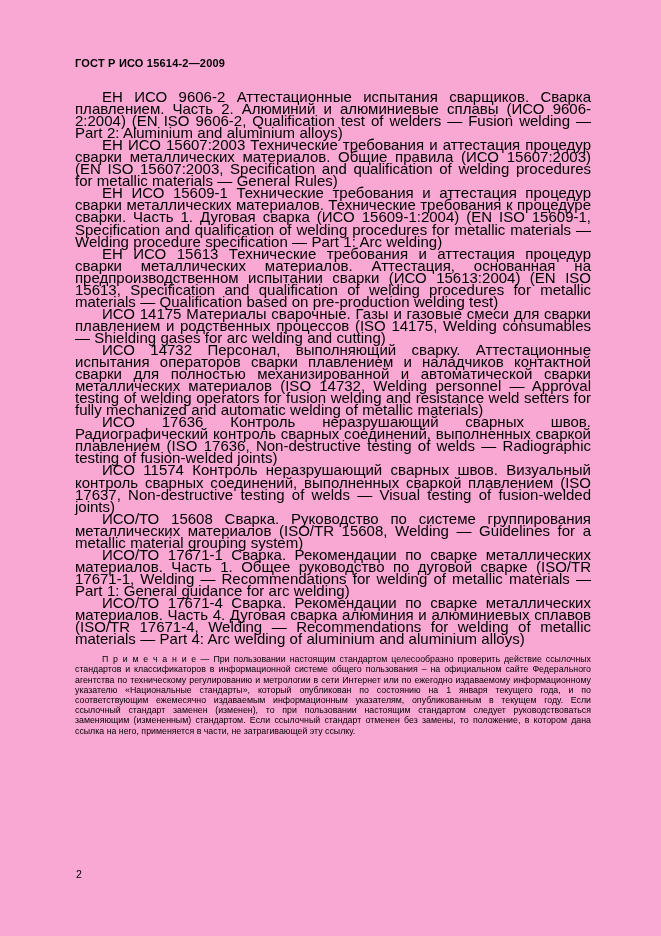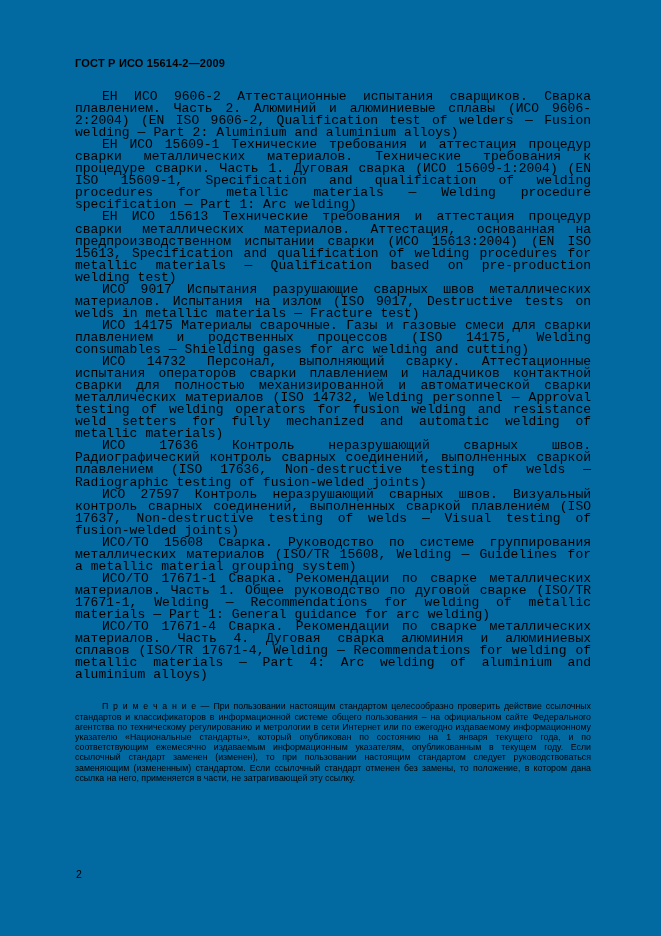--- a/index.html
+++ b/index.html
@@ -4,21 +4,21 @@
 <style>
   html, body {
     margin: 0;
     padding: 0;
     background: #ffffff;
   }
   .page {
     position: relative;
     width: 661px;
     height: 936px;
-    background: #0369a1;
+    background: #f9a8d4;
     color: #000000;
     font-family: "Liberation Sans", sans-serif;
     overflow: hidden;
   }
   .running-header {
     position: absolute;
     left: 75px;
     top: 57px;
     font-size: 11px;
     font-weight: bold;
@@ -26,29 +26,28 @@
     white-space: nowrap;
   }
   .content {
     position: absolute;
     left: 75px;
     top: 91px;
     width: 516px;
   }
   .ref {
     margin: 0;
-    font-size: 13px;
+    font-size: 15px;
     line-height: 12.05px;
     text-align: justify;
     text-indent: 27px;
     word-spacing: 0.2px;
-    font-family: Liberation Mono, monospace;
   }
   .note {
-    margin: 20px 0 0 0;
+    margin: 9px 0 0 0;
     font-size: 8.8px;
     line-height: 10.2px;
     text-align: justify;
     text-indent: 27px;
   }
   .note .note-label {
     letter-spacing: 0.4px;
   }
   .page-number {
     position: absolute;
@@ -60,27 +59,27 @@
 </head>
 <body>
 
 <div class="page">
 
   <div class="running-header">ГОСТ Р ИСО 15614-2—2009</div>
 
   <div class="content">
     <div id="refs">
         <p class="ref">ЕН ИСО 9606-2  Аттестационные испытания сварщиков. Сварка плавлением. Часть 2.  Алюминий и алюминиевые сплавы (ИСО 9606-2:2004) (EN ISO 9606-2, Qualification test of welders — Fusion welding — Part 2:  Aluminium and aluminium alloys)</p>
+        <p class="ref">ЕН ИСО 15607:2003  Технические требования и аттестация процедур сварки металлических материалов. Общие правила (ИСО 15607:2003) (EN ISO 15607:2003, Specification and qualification of welding procedures for metallic materials — General Rules)</p>
         <p class="ref">ЕН ИСО 15609-1  Технические требования и аттестация процедур сварки металлических материалов. Технические требования к процедуре сварки. Часть 1.  Дуговая сварка (ИСО 15609-1:2004) (EN ISO 15609-1, Specification and qualification of welding procedures for metallic materials — Welding procedure specification — Part 1:  Arc welding)</p>
         <p class="ref">ЕН ИСО 15613  Технические требования и аттестация процедур сварки металлических материалов.  Аттестация,  основанная на предпроизводственном испытании сварки (ИСО 15613:2004) (EN ISO 15613, Specification and qualification of welding procedures for metallic materials — Qualification based on pre-production welding test)</p>
-        <p class="ref">ИСО 9017  Испытания разрушающие сварных швов металлических материалов. Испытания на излом (ISO 9017, Destructive tests on welds in metallic materials — Fracture test)</p>
         <p class="ref">ИСО 14175  Материалы сварочные. Газы и газовые смеси для сварки плавлением и родственных процессов (ISO 14175, Welding consumables — Shielding gases for arc welding and cutting)</p>
         <p class="ref">ИСО 14732  Персонал, выполняющий сварку. Аттестационные испытания операторов сварки плавлением и наладчиков контактной сварки для полностью механизированной и автоматической сварки металлических материалов (ISO 14732, Welding personnel — Approval testing of welding operators for fusion welding and resistance weld setters for fully mechanized and automatic welding of metallic materials)</p>
         <p class="ref">ИСО 17636  Контроль неразрушающий сварных швов. Радиографический контроль сварных соединений, выполненных сваркой плавлением (ISO 17636, Non-destructive testing of welds — Radiographic testing of fusion-welded joints)</p>
-        <p class="ref">ИСО 27597  Контроль неразрушающий сварных швов. Визуальный контроль сварных соединений, выполненных сваркой плавлением (ISO 17637,  Non-destructive testing of welds — Visual testing of fusion-welded joints)</p>
+        <p class="ref">ИСО 11574  Контроль неразрушающий сварных швов. Визуальный контроль сварных соединений, выполненных сваркой плавлением (ISO 17637,  Non-destructive testing of welds — Visual testing of fusion-welded joints)</p>
         <p class="ref">ИСО/ТО 15608  Сварка. Руководство по системе группирования металлических материалов (ISO/TR 15608, Welding — Guidelines for a metallic material grouping system)</p>
         <p class="ref">ИСО/ТО 17671-1  Сварка. Рекомендации по сварке металлических материалов. Часть 1.  Общее руководство по дуговой сварке (ISO/TR 17671-1, Welding — Recommendations for welding of metallic materials — Part 1:  General guidance for arc welding)</p>
         <p class="ref">ИСО/ТО 17671-4  Сварка. Рекомендации по сварке металлических материалов. Часть 4.  Дуговая сварка алюминия и алюминиевых сплавов (ISO/TR 17671-4, Welding — Recommendations for welding of metallic materials — Part 4:  Arc welding of aluminium and aluminium alloys)</p>
       </div>
 
     <p class="note"><span class="note-label">П р и м е ч а н и е</span><span> — При пользовании настоящим стандартом целесообразно проверить действие ссылочных стандартов и классификаторов в информационной системе общего пользования – на официальном сайте Федерального агентства по техническому регулированию и метрологии в сети Интернет или по ежегодно издаваемому информационному указателю «Национальные стандарты», который опубликован по состоянию на 1 января текущего года, и по соответствующим ежемесячно издаваемым информационным указателям, опубликованным в текущем году. Если ссылочный стандарт заменен (изменен), то при пользовании настоящим стандартом следует руководствоваться заменяющим (измененным) стандартом. Если ссылочный стандарт отменен без замены, то положение, в котором дана ссылка на него, применяется в части, не затрагивающей эту ссылку.</span></p>
   </div>
 
   <div class="page-number">2</div>
 

